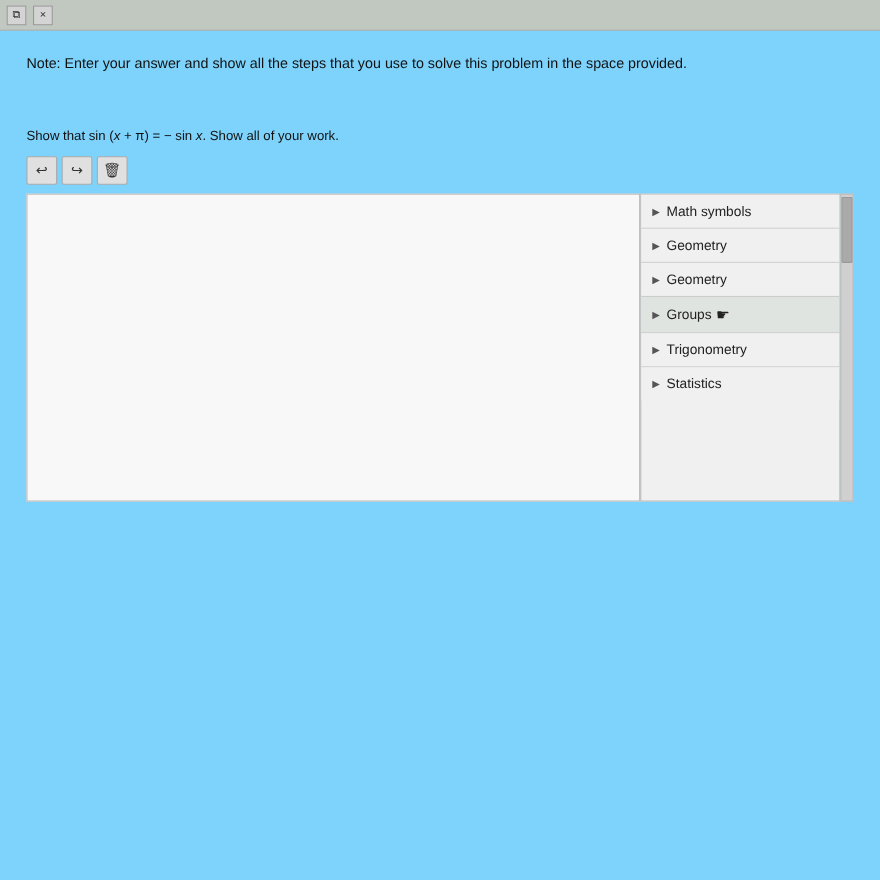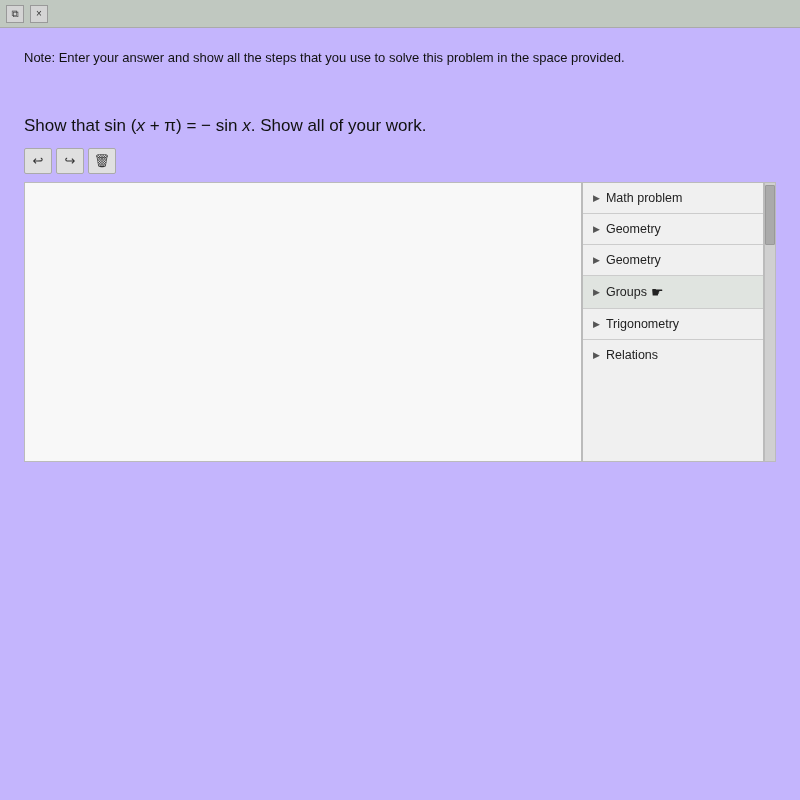--- a/index.html
+++ b/index.html
@@ -33,34 +33,34 @@
       display: flex;
       align-items: center;
       justify-content: center;
       font-size: 10px;
       cursor: pointer;
       color: #333;
     }
 
     
     .main-content {
-      background: #c4b5fd;
+      background: #7dd3fc;
       padding: 20px 24px;
       min-height: 772px;
     }
 
     .note-text {
       font-size: 13px;
       line-height: 1.5;
       margin-bottom: 14px;
       color: #111;
     }
 
     .problem-text {
-      font-size: 17px;
+      font-size: 12px;
       margin-bottom: 12px;
       color: #111;
       margin-top: 48px;
     }
 
     
     .math {
       font-style: italic;
     }
 
@@ -193,21 +193,21 @@
 
   <div class="editor-area">
 
     <textarea class="text-editor" style=""></textarea>
 
     <div class="sidebar-container">
       <div class="sidebar">
 
         <div class="sidebar-item">
           <span class="sidebar-arrow">▶</span>
-          <span>Math problem</span>
+          <span>Math symbols</span>
         </div>
 
         <div class="sidebar-item">
           <span class="sidebar-arrow">▶</span>
           <span>Geometry</span>
         </div>
 
         <div class="sidebar-item">
           <span class="sidebar-arrow">▶</span>
           <span>Geometry</span>
@@ -219,21 +219,21 @@
           <span class="cursor-hand">☛</span>
         </div>
 
         <div class="sidebar-item">
           <span class="sidebar-arrow">▶</span>
           <span>Trigonometry</span>
         </div>
 
         <div class="sidebar-item">
           <span class="sidebar-arrow">▶</span>
-          <span>Relations</span>
+          <span>Statistics</span>
         </div>
 
       </div>
 
       <div class="scrollbar">
         <div class="scrollbar-thumb"></div>
       </div>
     </div>
 
   </div>

